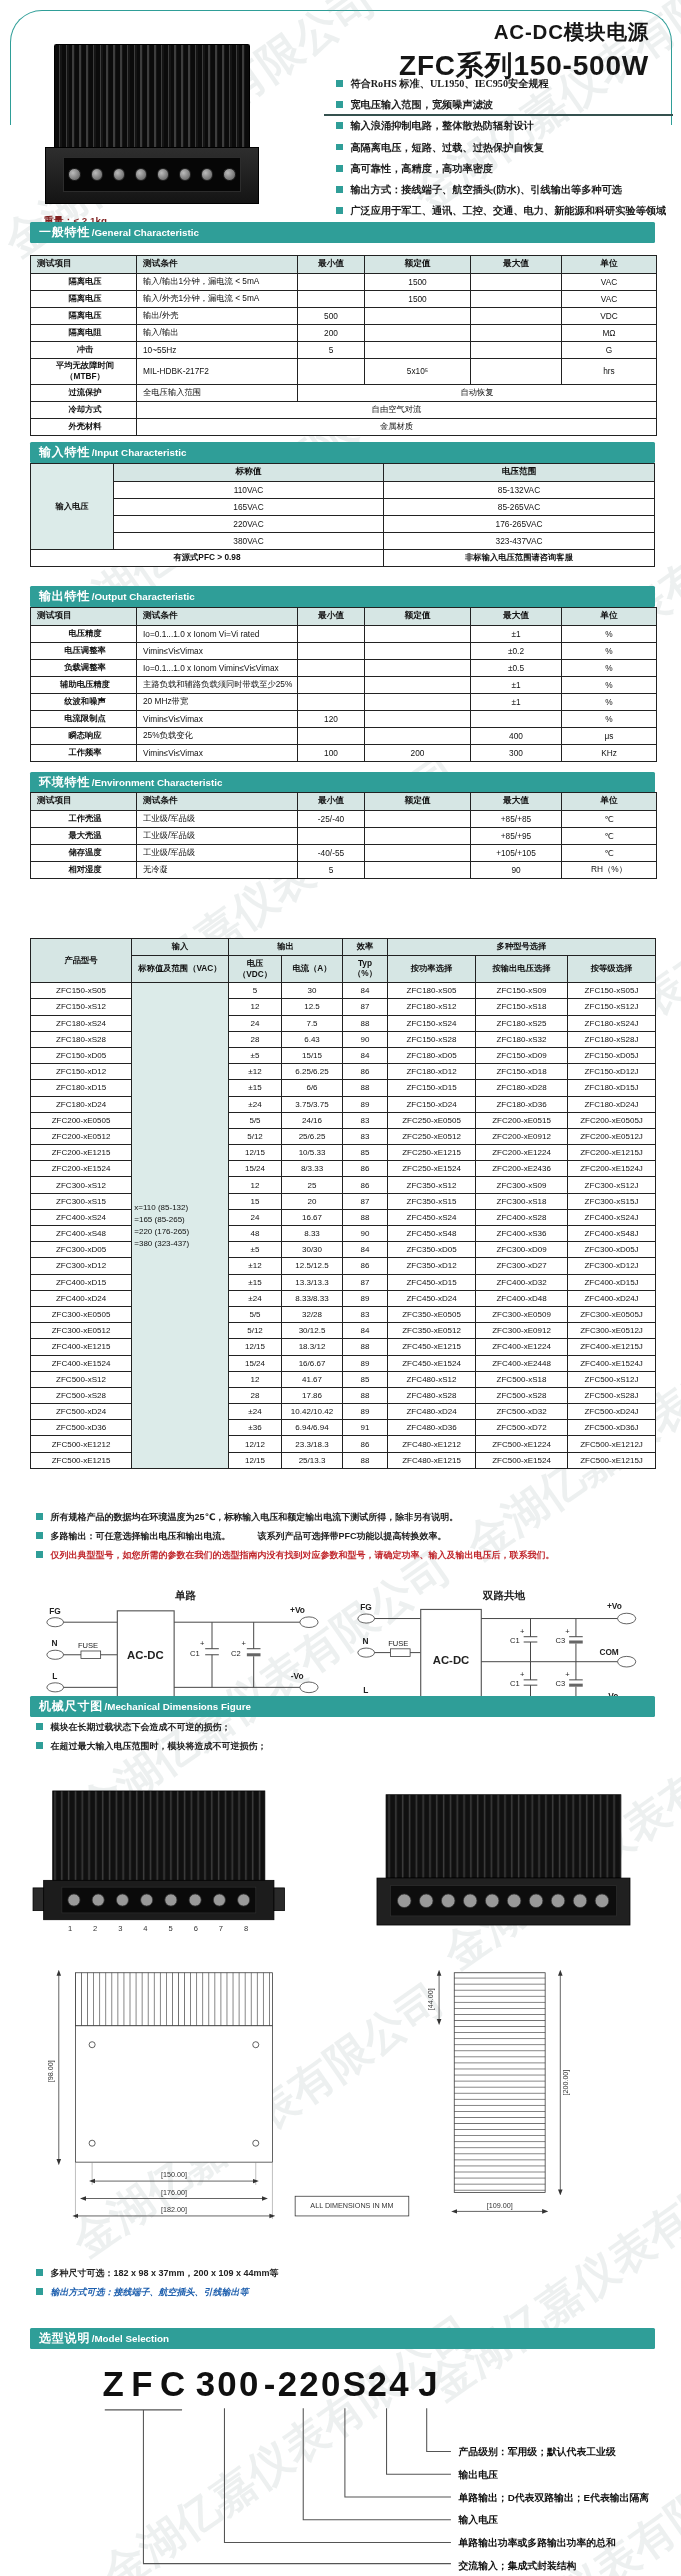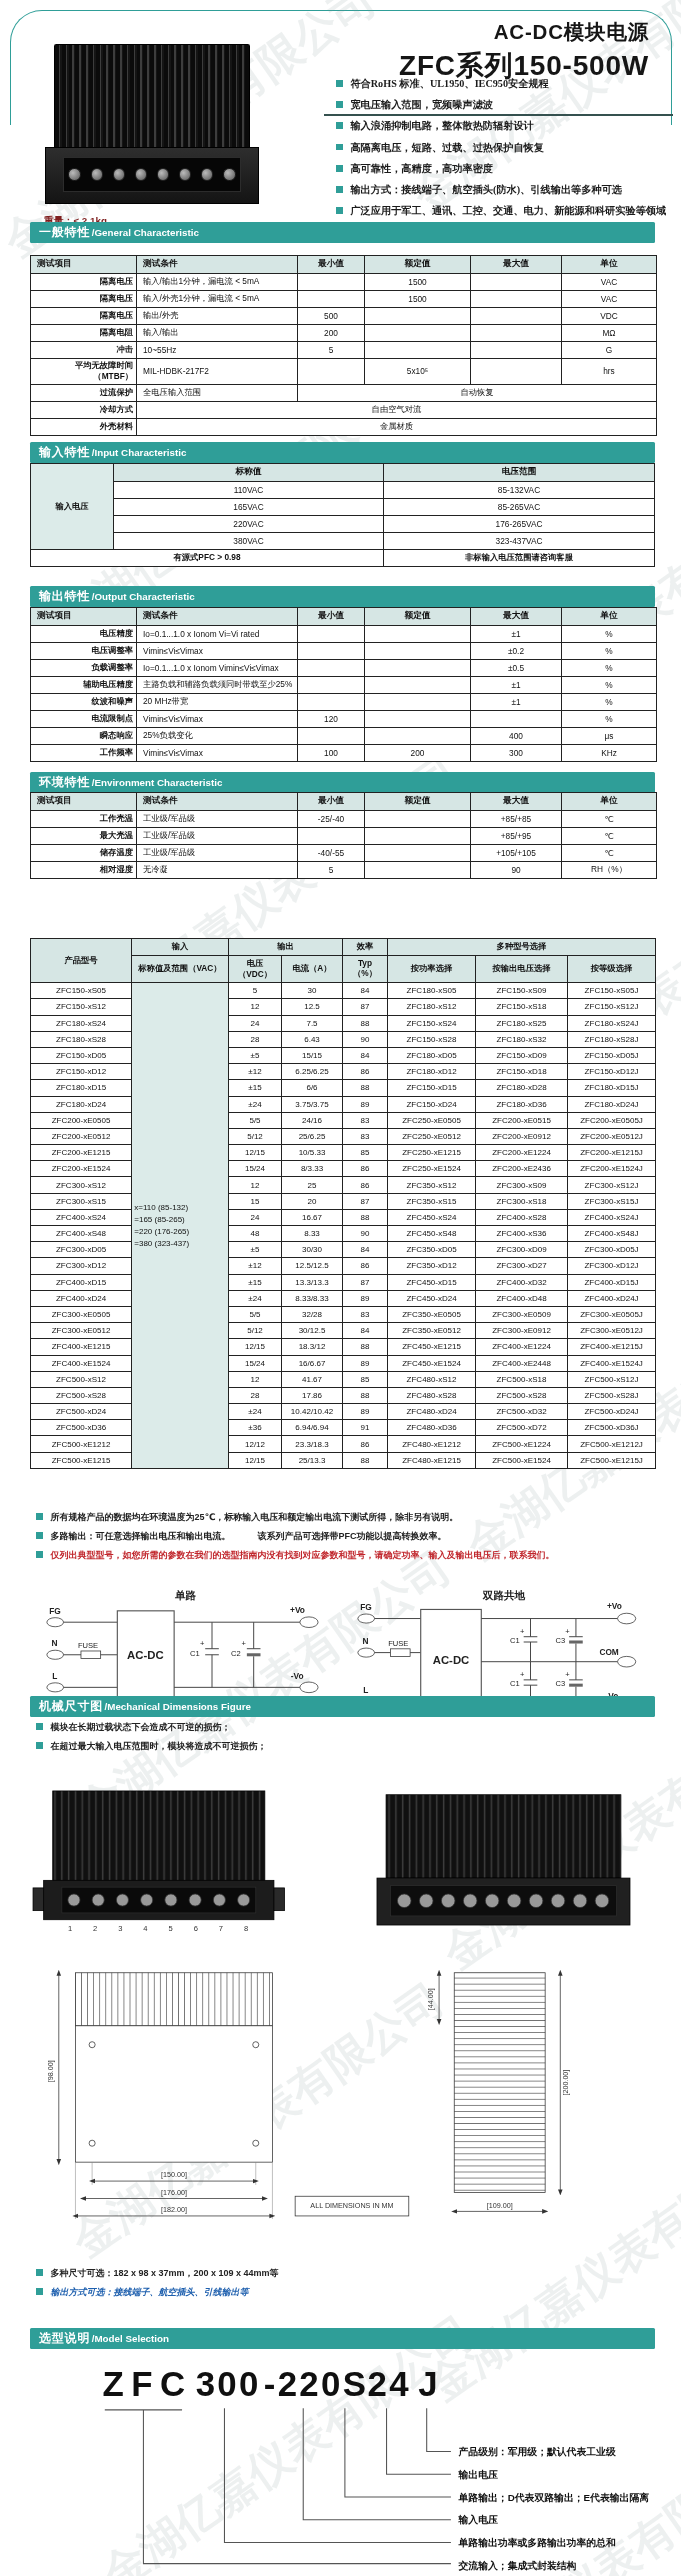--- a/index.html
+++ b/index.html
@@ -35,21 +35,21 @@
   .sq{width:6.8px;height:6.8px;background:#2f9e98;margin:3px 7.6px 0 0;flex:none;}
   
   .secbar{position:absolute;left:30px;width:625px;height:20.5px;background:#2f9e98;color:#fff;
       display:flex;align-items:center;padding-left:9px;box-sizing:border-box;border-radius:1.5px;z-index:2;}
   .secbar .zh{font-size:12px;font-weight:bold;letter-spacing:0.8px;}
   .secbar .en{font-size:9.8px;font-weight:bold;margin-left:1.5px;}
   
   .tbl{position:absolute;left:30px;width:625px;border-collapse:collapse;table-layout:fixed;background:#fff;z-index:2;}
   .tbl th{background:#d6e6e4;font-weight:bold;font-size:8.7px;border:0.8px solid #222;padding:2.3px 3px;color:#111;}
   .tbl td{border:0.8px solid #222;font-size:8.3px;padding:1.5px 3px;text-align:center;color:#111;height:13px;}
-  .tbl td.c1{text-align:right;font-weight:bold;padding-left:6px;}
+  .tbl td.c1{text-align:center;font-weight:bold;padding-left:6px;}
   .tbl td.c2{text-align:left;padding-left:6px;}
   .tbl th.c1,.tbl th.c2{text-align:left;padding-left:6px;}
   .tbl td.hl{background:#dcebe9;font-weight:bold;}
   .tbl td.pre{white-space:pre-line;text-align:left;padding-left:12px;background:#dcebe9;line-height:12px;font-size:8.3px;}
   .tbl td.bold{font-weight:bold;}
   #tbl-selection td{font-size:8px;height:13.6px;padding:0.8px 2.3px;}
   #tbl-selection th{font-size:8.3px;}
   
   .notes{position:absolute;left:36px;width:621px;z-index:2;}
   .notes .note-line{font-size:9px;font-weight:bold;color:#222;margin-bottom:6.8px;line-height:12px;}

